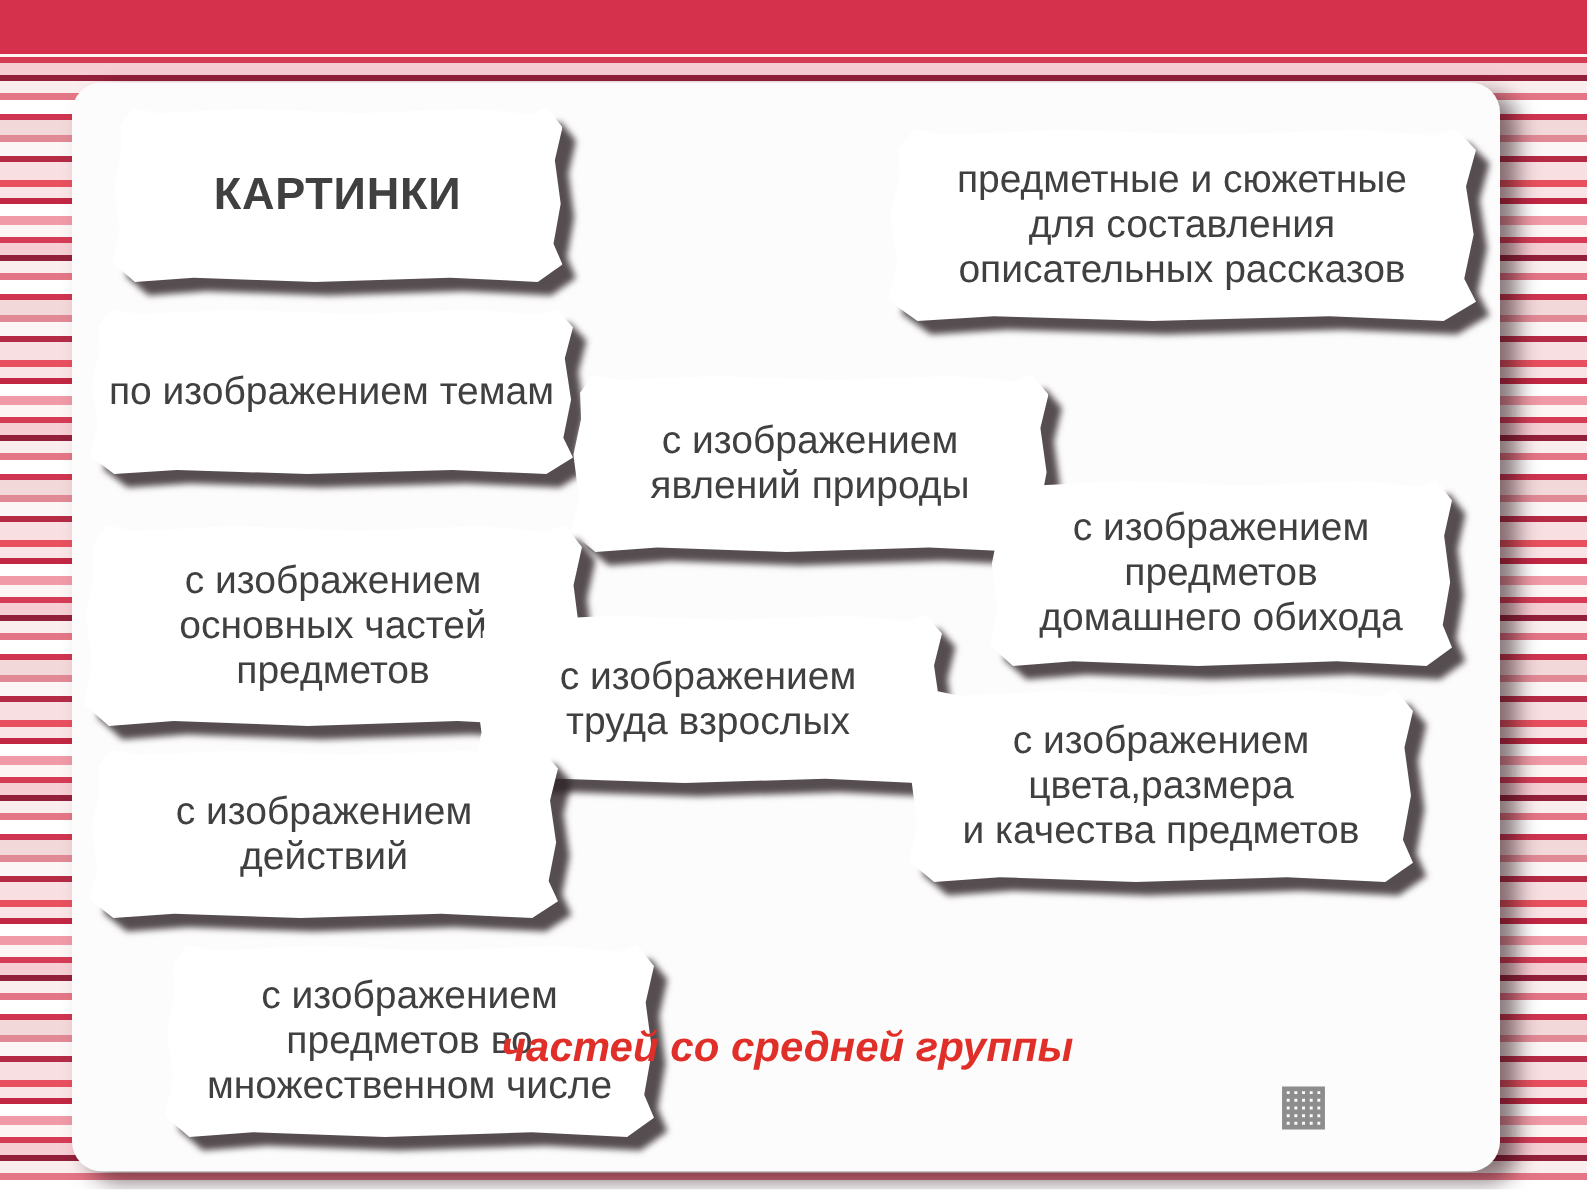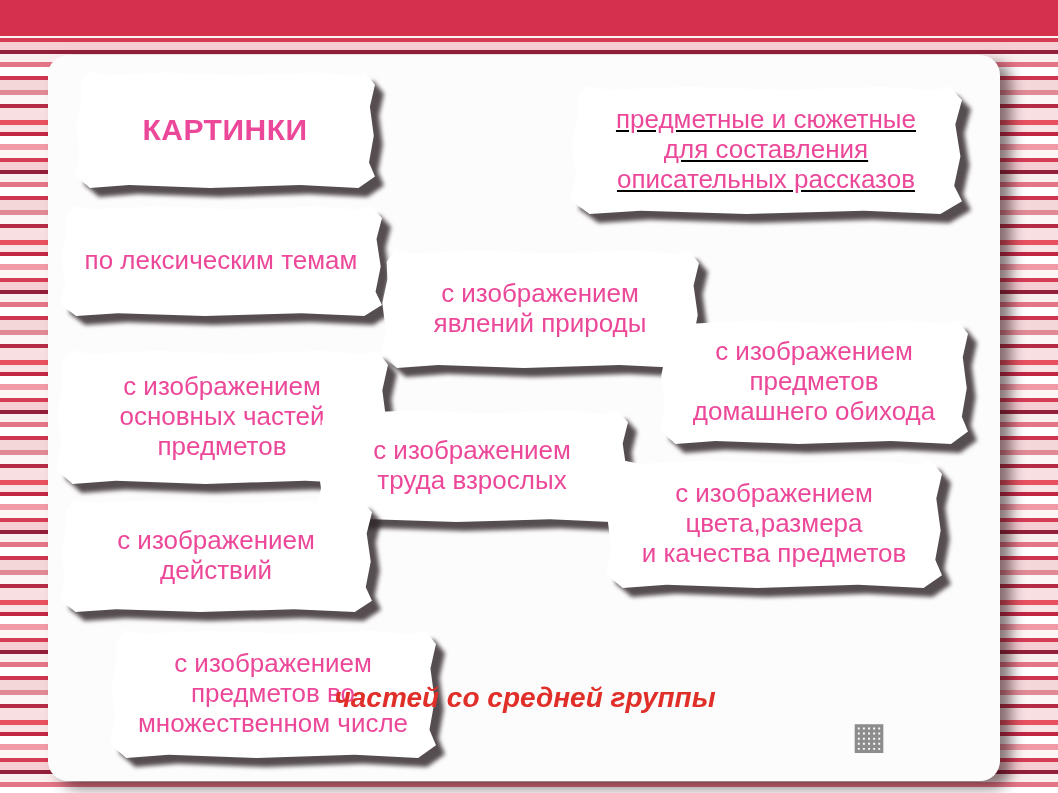--- a/index.html
+++ b/index.html
@@ -37,24 +37,24 @@
   .plq{
     width:100%; height:100%; background:#ffffff;
     display:flex; align-items:center; justify-content:center;
     text-align:center; box-sizing:border-box; padding:6px 12px;
     clip-path: polygon(
       1.8% 10%, 4.5% 0%, 10% 3%, 30% 0.5%, 55% 3%, 80% 0.5%, 93% 3.5%, 96.5% 0%,
       100% 11%, 98.3% 30%, 99.6% 55%, 98% 78%, 100% 90%,
       94.5% 100%, 75% 97.5%, 45% 100%, 18% 97.5%, 5% 100%,
       0% 89%, 1.6% 70%, 0.4% 45%, 2% 25%);
   }
-  .plq span{white-space:pre-line; font-size:26px; line-height:1.15; color:#ec4899;}
+  .plq span{white-space:pre-line; font-size:26px; line-height:1.15; color:#404040;}
   .title .plq span{font-size:30px; font-weight:bold; letter-spacing:0.5px;}
   .b0{left:75px;  top:72px;  width:300px; height:116px;}
-  .b1{left:570px; top:86px;  width:392px; height:128px;text-decoration:underline;}
+  .b1{left:592px; top:86px;  width:392px; height:128px;}
   .b2{left:60px;  top:206px; width:322px; height:110px;}
   .b3{left:381px; top:250px; width:318px; height:118px;}
   .b4{left:660px; top:320px; width:308px; height:124px;}
   .b5{left:56px;  top:350px; width:332px; height:134px;}
   .b6{left:316px; top:410px; width:312px; height:112px;}
   .b7{left:606px; top:460px; width:336px; height:128px;}
   .b8{left:60px;  top:500px; width:312px; height:112px;}
   .b9{left:110px; top:630px; width:326px; height:128px;}
   .b10{left:616px; top:624px; width:332px; height:128px;}
   .note{
@@ -84,21 +84,21 @@
   <div class="plaque b1">
     <div class="plq">
       <span>предметные и сюжетные
 для составления
 описательных рассказов</span>
     </div>
   </div>
 
   <div class="plaque b2">
     <div class="plq">
-      <span>по лексическим темам</span>
+      <span>по изображением темам</span>
     </div>
   </div>
 
   <div class="plaque b3">
     <div class="plq">
       <span>с изображением
 явлений природы</span>
     </div>
   </div>
 

